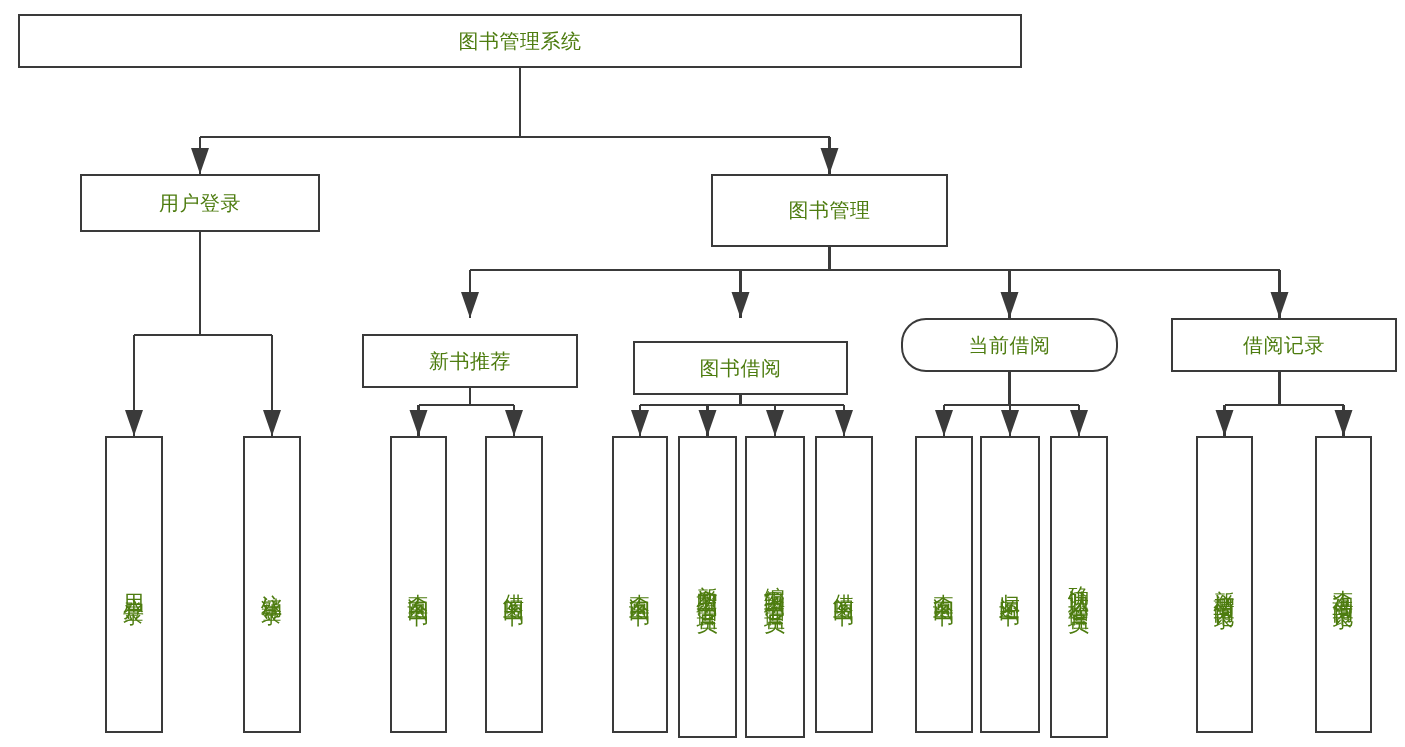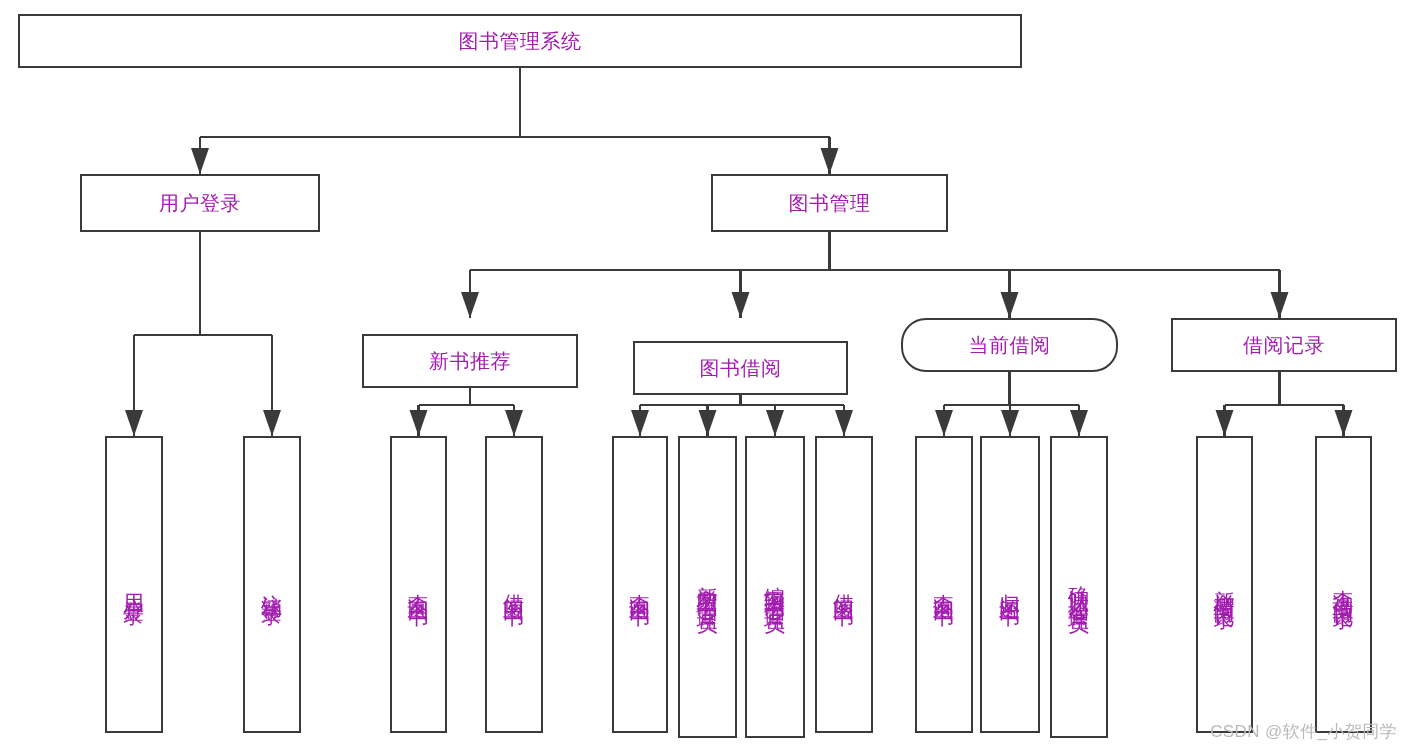--- a/index.html
+++ b/index.html
@@ -27,21 +27,21 @@
     pointer-events: none;
   }
   .node {
     position: absolute;
     box-sizing: border-box;
     background: #ffffff;
     border: 2.2px solid #3a3a3a;
     display: flex;
     align-items: center;
     justify-content: center;
-    color: #a21caf;
+    color: #4d7c0f;
     z-index: 2;
   }
   .node .label {
     display: block;
     text-align: center;
     line-height: 1.24;
     letter-spacing: 0.5px;
     white-space: nowrap;
   }
   .node.horiz .label {
@@ -130,21 +130,21 @@
       <line x1="1343.5" y1="405" x2="1343.5" y2="436" stroke="#3a3a3a" stroke-width="2.6" shape-rendering="crispEdges"></line>
       <polygon points="1334.5,410 1352.5,410 1343.5,436" fill="#3a3a3a"></polygon>
     </svg>
   <div id="nodes-layer">
       <div class="node horiz" style="left: 18px; top: 14px; width: 1004px; height: 54px;">
         <span class="label">图书管理系统</span>
       </div>
       <div class="node horiz" style="left: 80px; top: 174px; width: 240px; height: 58px;">
         <span class="label">用户登录</span>
       </div>
-      <div class="node horiz" style="left: 711px; top: 174px; width: 237px; height: 58px; align-items: center;">
+      <div class="node horiz" style="left: 711px; top: 174px; width: 237px; height: 73px; align-items: center;">
         <span class="label">图书管理</span>
       </div>
       <div class="node horiz" style="left: 362px; top: 318px; width: 216px; height: 54px; margin-top: 16px;">
         <span class="label">新书推荐</span>
       </div>
       <div class="node horiz" style="left: 633px; top: 318px; width: 215px; height: 54px; margin-top: 23px;">
         <span class="label">图书借阅</span>
       </div>
       <div class="node horiz" style="left: 901px; top: 318px; width: 217px; height: 54px; border-radius: 25px;">
         <span class="label">当前借阅</span>
@@ -185,14 +185,13 @@
       <div class="node vert" style="left: 1050px; top: 436px; width: 58px; height: 302px;">
         <span class="label">确认归还（管理员）</span>
       </div>
       <div class="node vert" style="left: 1196px; top: 436px; width: 57px; height: 297px;">
         <span class="label">新增借阅记录</span>
       </div>
       <div class="node vert" style="left: 1315px; top: 436px; width: 57px; height: 297px;">
         <span class="label">查询借阅记录</span>
       </div>
     </div>
-  <div id="watermark">CSDN @软件_小贺同学</div>
 </div>
 
 </body></html>

